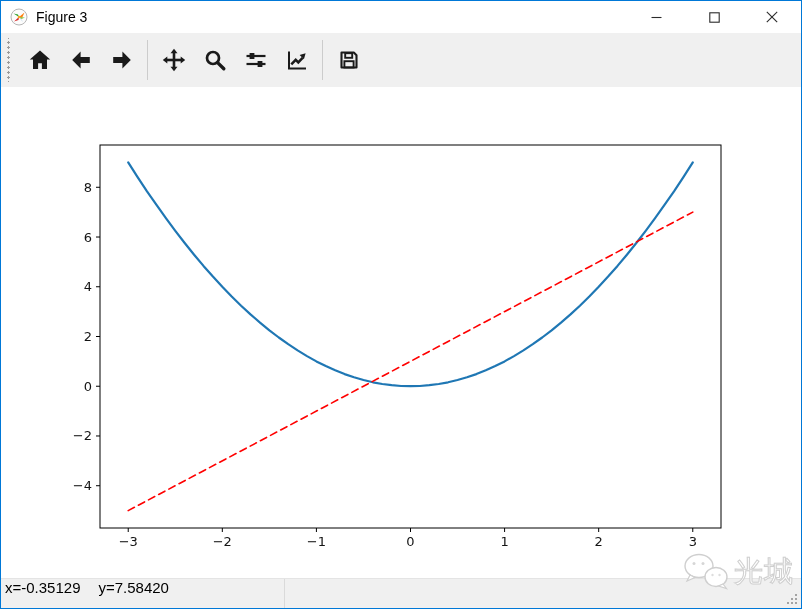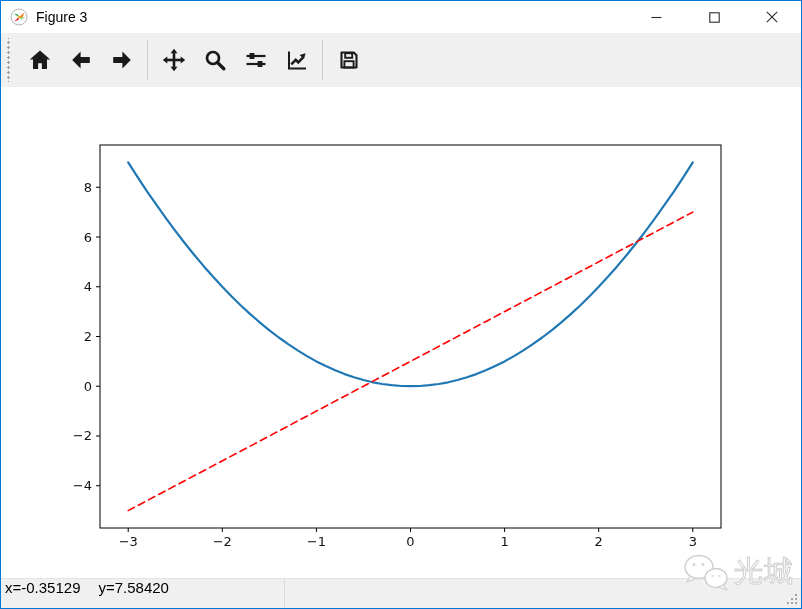--- a/index.html
+++ b/index.html
@@ -52,21 +52,21 @@
   .status-sep { position:absolute; left:283px; top:0; bottom:0; width:1px; background:#dadada; }
   .resize-grip { position:absolute; right:3px; bottom:3px; width:12px; height:12px; }
   .resize-grip i {
     position:absolute; left:0; top:0; width:2px; height:2px; background:transparent;
     box-shadow: 9px 1px #a3a3a3, 5px 5px #a3a3a3, 9px 5px #a3a3a3,
                 1px 9px #a3a3a3, 5px 9px #a3a3a3, 9px 9px #a3a3a3;
   }
 
   
   .watermark {
-    position:absolute; right:7px; top:551px; display:flex; align-items:center;
+    position:absolute; right:7px; top:551px; display:flex; 
     pointer-events:none; z-index:5;
   }
   .watermark-text {
     font-size:29px; color:#ffffff; letter-spacing:1px;
     -webkit-text-stroke:1px #cfcfcf;
     text-shadow:0 0 1px #d8d8d8;
   }
   .wechat-icon { margin-right:4px; }
 </style>
 </head>

